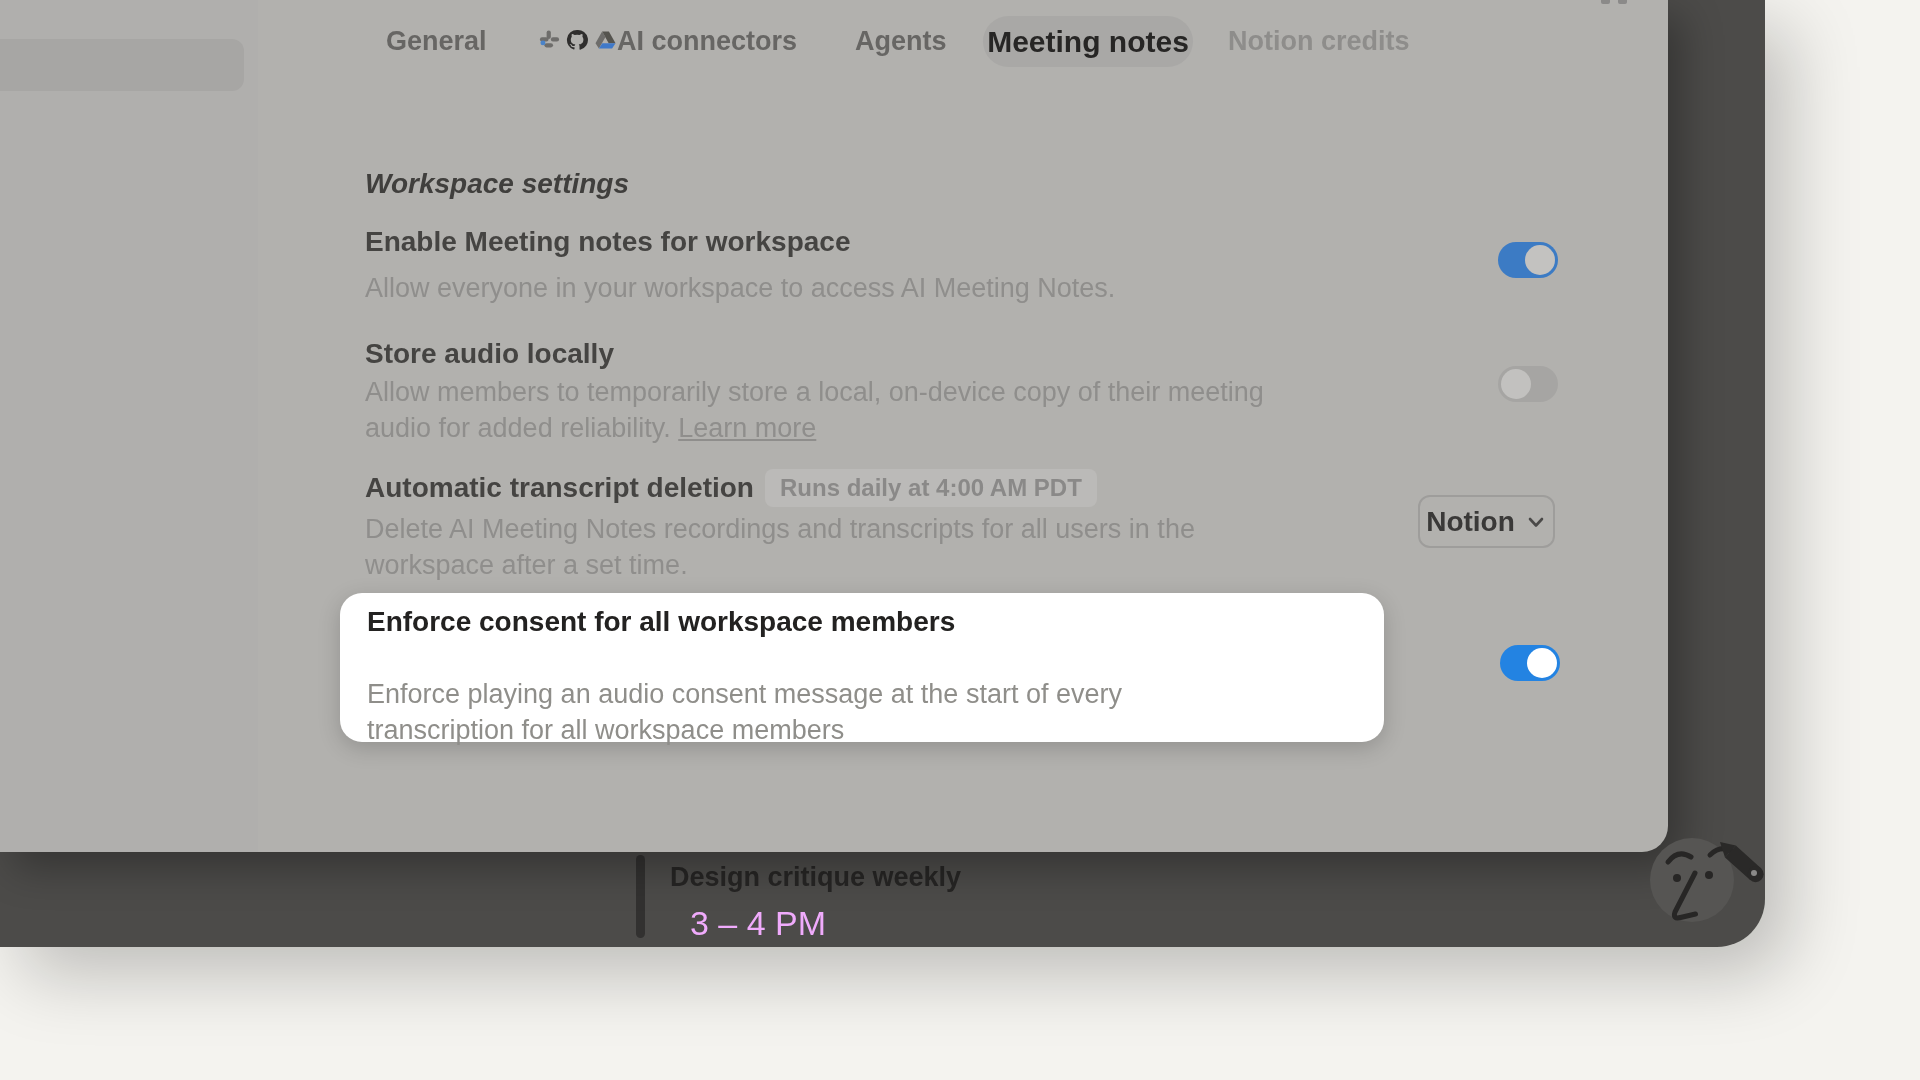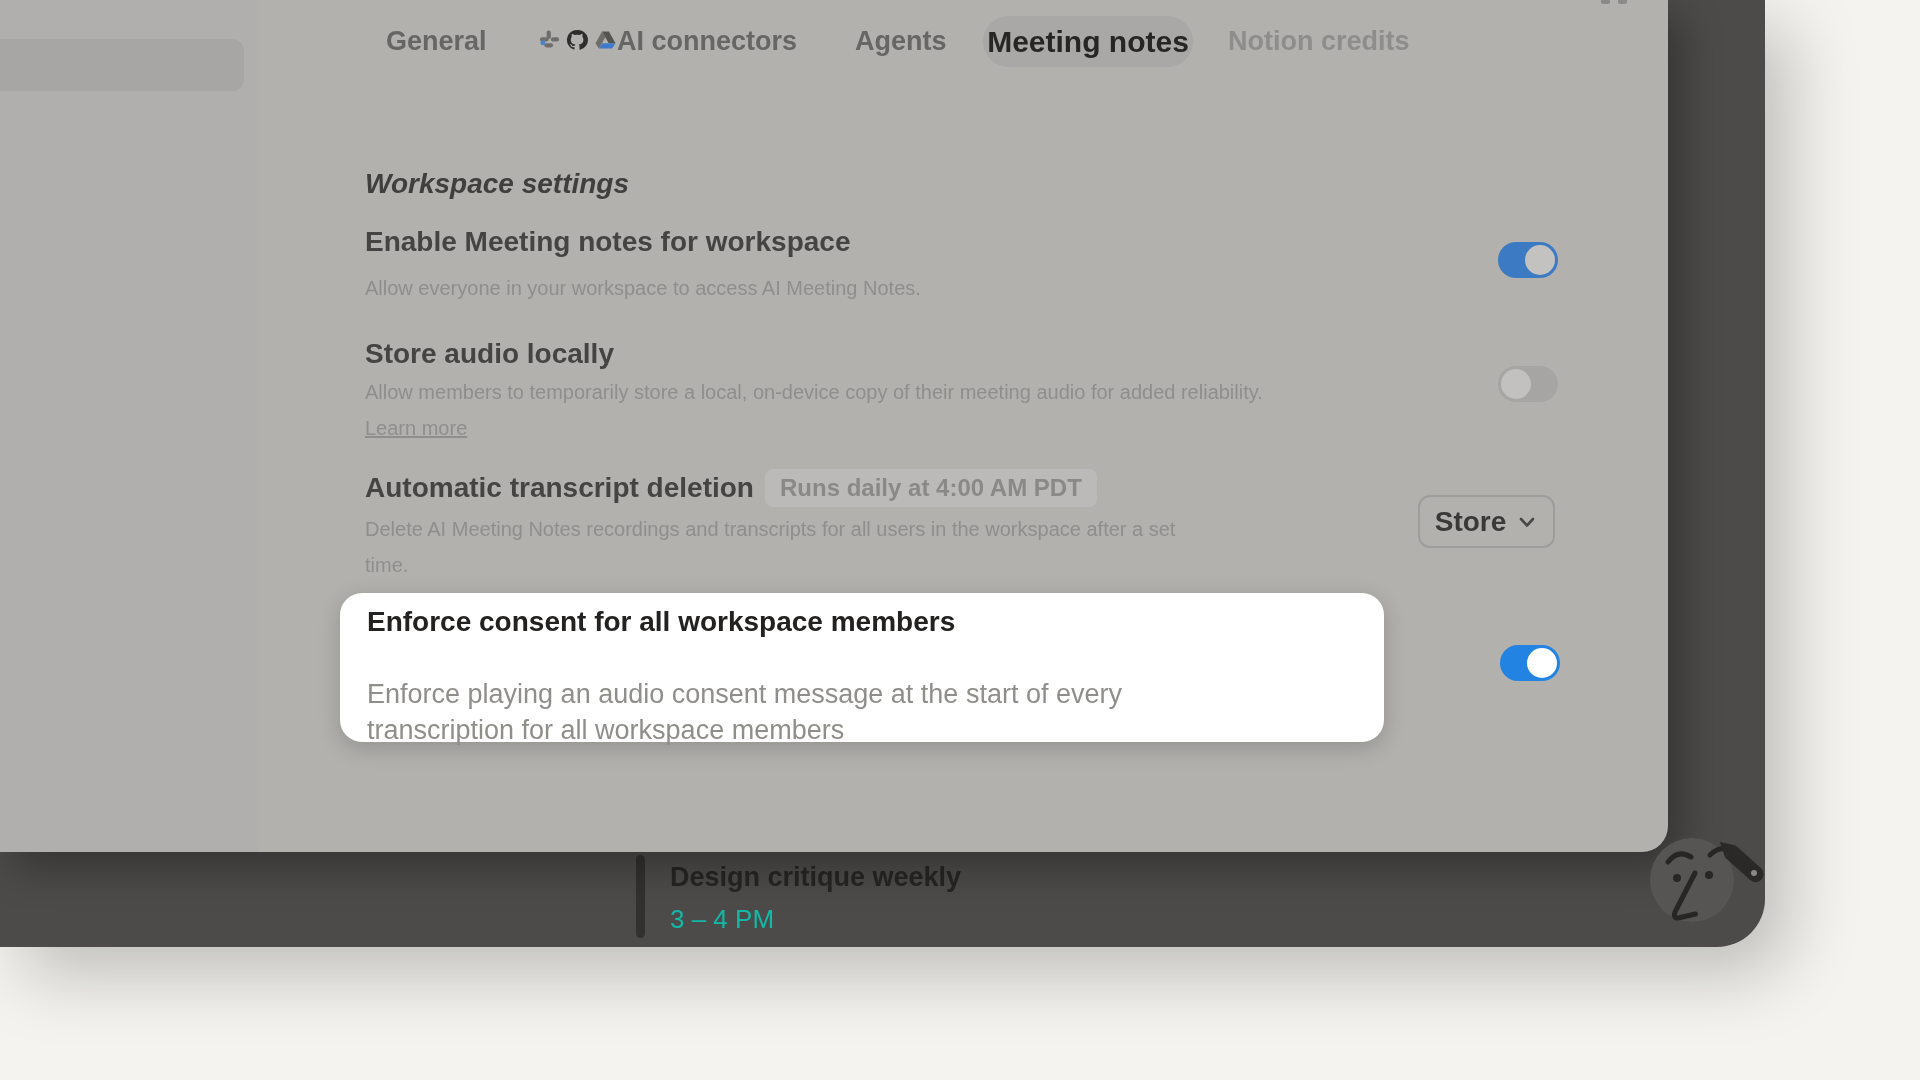--- a/index.html
+++ b/index.html
@@ -21,21 +21,21 @@
        font-weight:700;color:#676664;white-space:nowrap;cursor:pointer;}
   .tab-pill{position:absolute;left:983px;top:16px;width:210px;height:51px;
             background:#a9a8a6;border-radius:26px;text-align:center;line-height:51px;
             font-size:30px;font-weight:700;color:#272625;cursor:pointer;}
   .tab-muted{color:#8e8d8b;}
   .connector-icons{position:absolute;left:538px;top:28px;display:flex;gap:4px;align-items:center;}
   .connector-icons svg{display:block;}
   
   .h-section{position:absolute;left:365px;top:168px;font-size:28px;font-weight:700;color:#403f3d;font-style:italic;}
   .row-title{position:absolute;left:365px;font-size:28px;font-weight:700;color:#454442;white-space:nowrap;}
-  .row-desc{position:absolute;left:365px;font-size:20px;font-weight:400;color:#8f8e8c;line-height:36px;}
+  .row-desc{position:absolute;left:365px;font-size:27px;font-weight:400;color:#8f8e8c;line-height:36px;}
   .badge{position:absolute;left:765px;top:469px;height:38px;line-height:38px;padding:0 15px;
          background:#bbbab8;border-radius:8px;font-size:24px;font-weight:700;color:#8a8988;white-space:nowrap;}
   .link{text-decoration:underline;cursor:pointer;color:inherit;}
   
   .toggle{position:absolute;width:60px;height:36px;border-radius:999px;cursor:pointer;}
   .toggle .knob{position:absolute;top:3px;width:30px;height:30px;border-radius:50%;}
   .toggle.on .knob{right:3px;}
   .toggle.off .knob{left:3px;}
   .tg-blue-dim{background:#3c7bc4;}
   .tg-blue-dim .knob{background:#c3c2c0;}
@@ -50,21 +50,21 @@
             font-size:28px;font-weight:700;color:#3a3938;cursor:pointer;background:transparent;}
   
   .spotlight{position:absolute;left:340px;top:593px;width:1044px;height:149px;
              background:#ffffff;border-radius:22px;box-shadow:0 6px 22px rgba(0,0,0,.18);}
   .spotlight .card-title{position:absolute;left:27px;top:13px;font-size:28px;font-weight:700;color:#232221;white-space:nowrap;}
   .spotlight .card-desc{position:absolute;left:27px;top:59px;width:770px;
                         font-size:27px;color:#8f8e8a;line-height:36px;font-weight:400;margin-top:24px;}
   
   .event-bar{position:absolute;left:636px;top:855px;width:9px;height:83px;background:#323130;border-radius:5px;}
   .event-title{position:absolute;left:670px;top:862px;font-size:27px;font-weight:700;color:#262524;white-space:nowrap;}
-  .event-time{position:absolute;left:670px;top:904px;font-size:26px;color:#14b8a6;white-space:nowrap;}
+  .event-time{position:absolute;left:690px;top:904px;font-size:34px;color:#f0abfc;white-space:nowrap;}
   
   .doodle-disc{position:absolute;left:1650px;top:838px;width:84px;height:84px;border-radius:50%;
                background:#565553;cursor:pointer;}
   .doodle{position:absolute;left:1632px;top:816px;}
   
   .top-partial{position:absolute;left:1601px;top:0;width:30px;height:4px;}
   .top-partial i{position:absolute;top:0;height:4px;background:#8b8a89;border-radius:0 0 2px 2px;}
   .top-partial i.a{left:0;width:9px;}
   .top-partial i.b{left:17px;width:9px;}
 </style>
@@ -131,21 +131,21 @@
       <div class="row-desc" style="top:374px;width:915px"><span>Allow members to temporarily store a local, on-device copy of their meeting audio for added reliability.</span>
         <span class="link">Learn more</span></div>
       <div class="toggle off tg-off" style="left:1498px;top:366px">
         <span class="knob"></span>
       </div>
 
       <div class="row-title" style="top:472px">Automatic transcript deletion</div>
       <div class="badge">Runs daily at 4:00 AM PDT</div>
       <div class="row-desc" style="top:511px;width:845px">Delete AI Meeting Notes recordings and transcripts for all users in the workspace after a set time.</div>
       <div class="dropdown">
-        <span>Store</span>
+        <span>Notion</span>
         <svg width="22" height="22" viewBox="0 0 22 22">
           <polyline points="5,8 11,14.5 17,8" fill="none" stroke="#4a4948" stroke-width="2.6" stroke-linecap="round" stroke-linejoin="round"></polyline>
         </svg>
       </div>
 
       <div class="spotlight">
         <div class="card-title">Enforce consent for all workspace members</div>
         <div class="card-desc">Enforce playing an audio consent message at the start of every transcription for all workspace members</div>
         <div class="toggle on tg-blue" style="left:1160px;top:52px">
           <span class="knob"></span>

